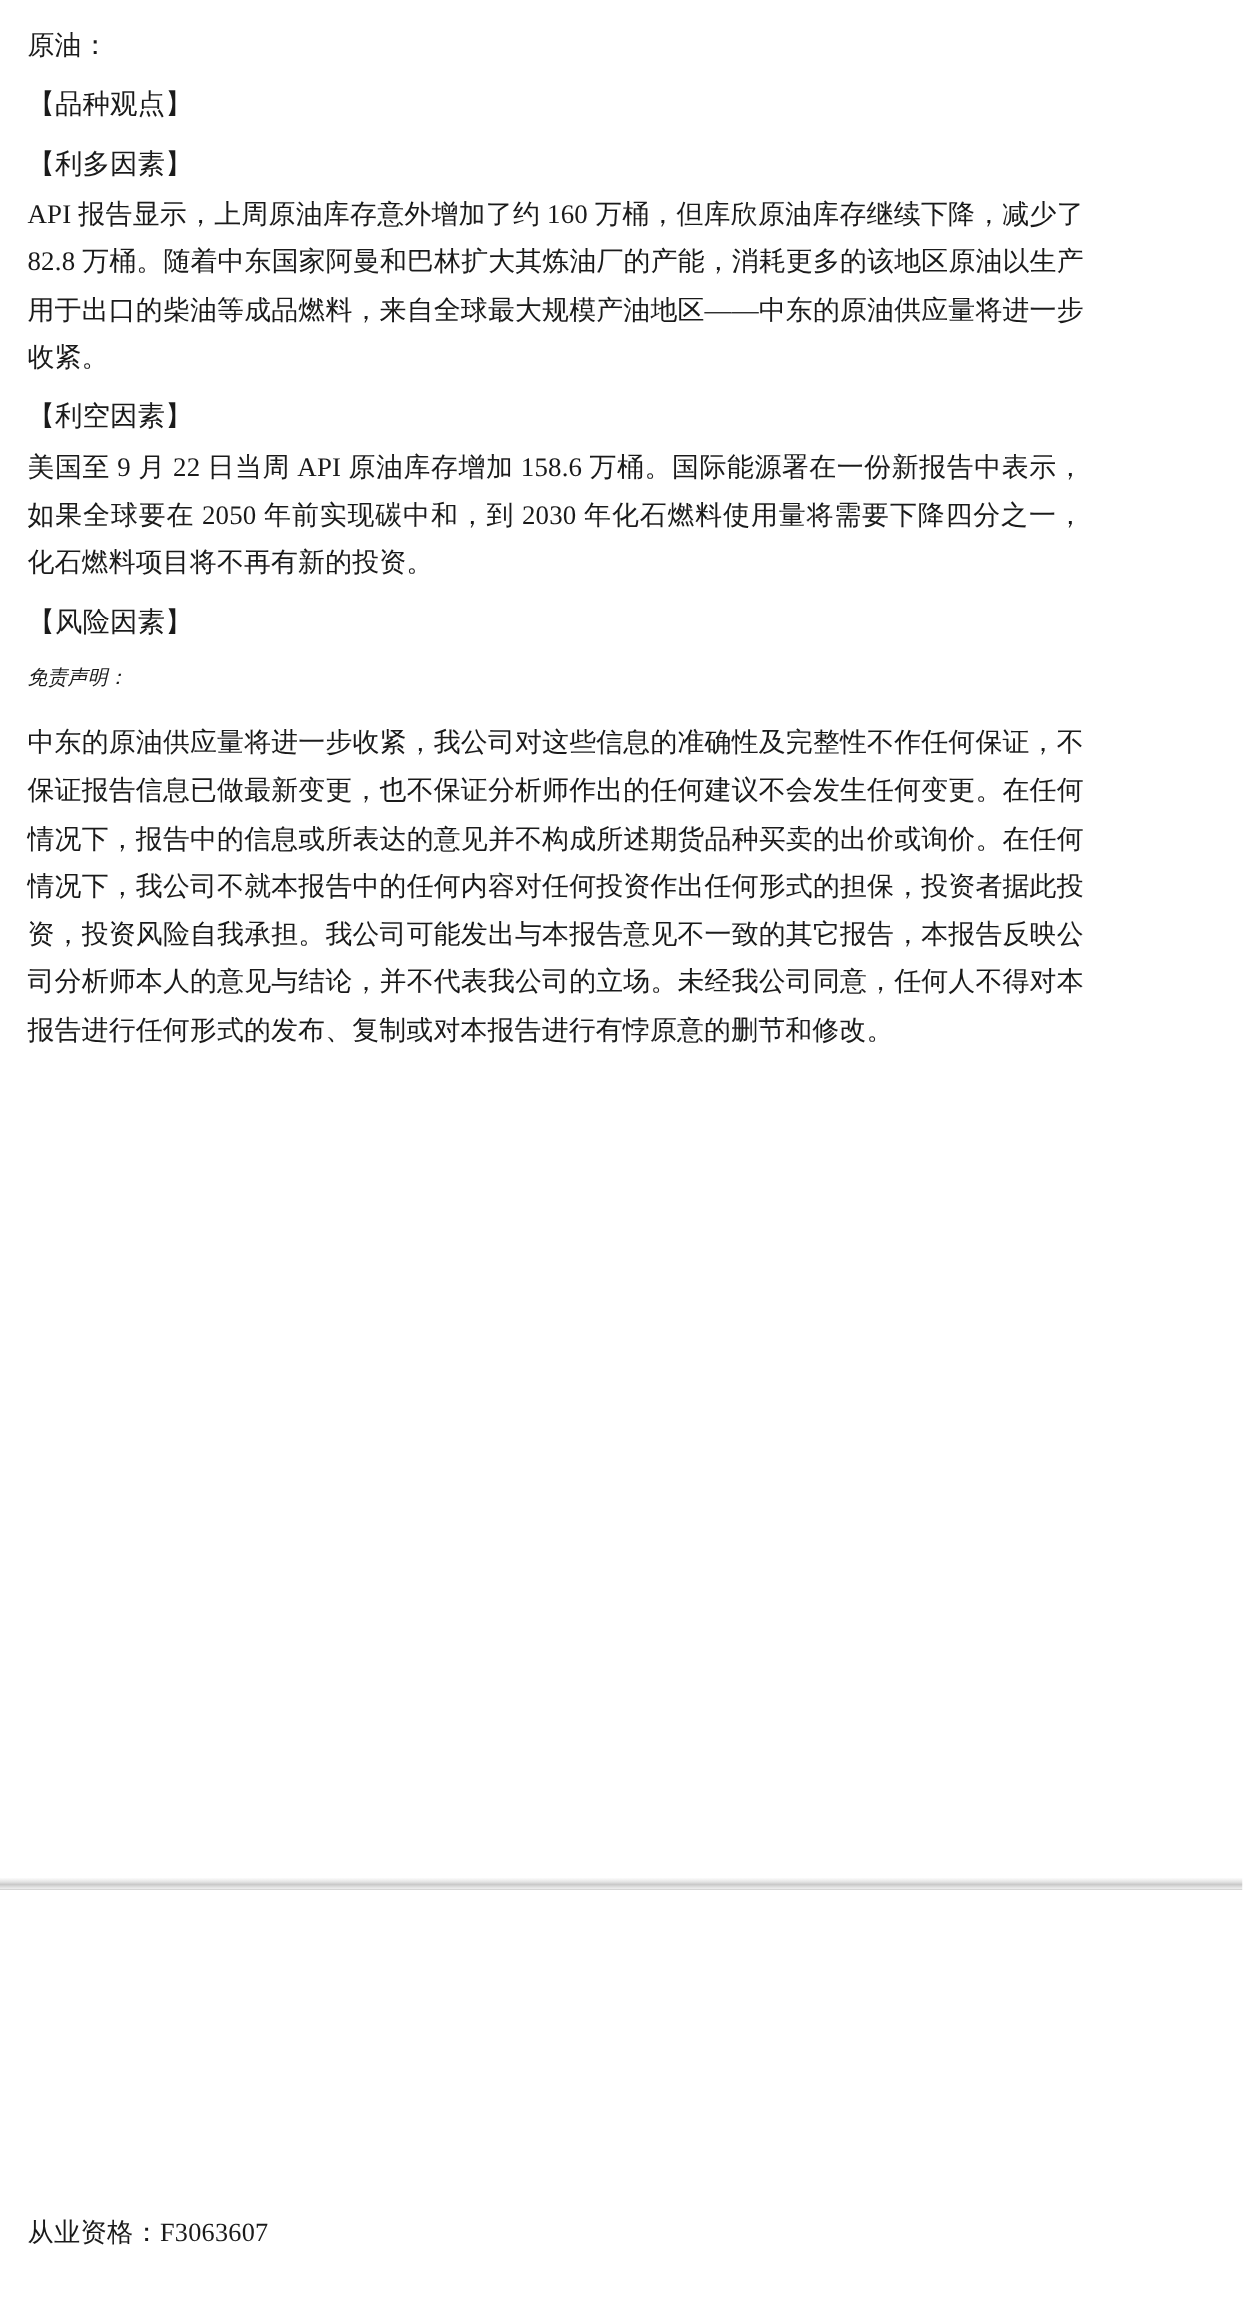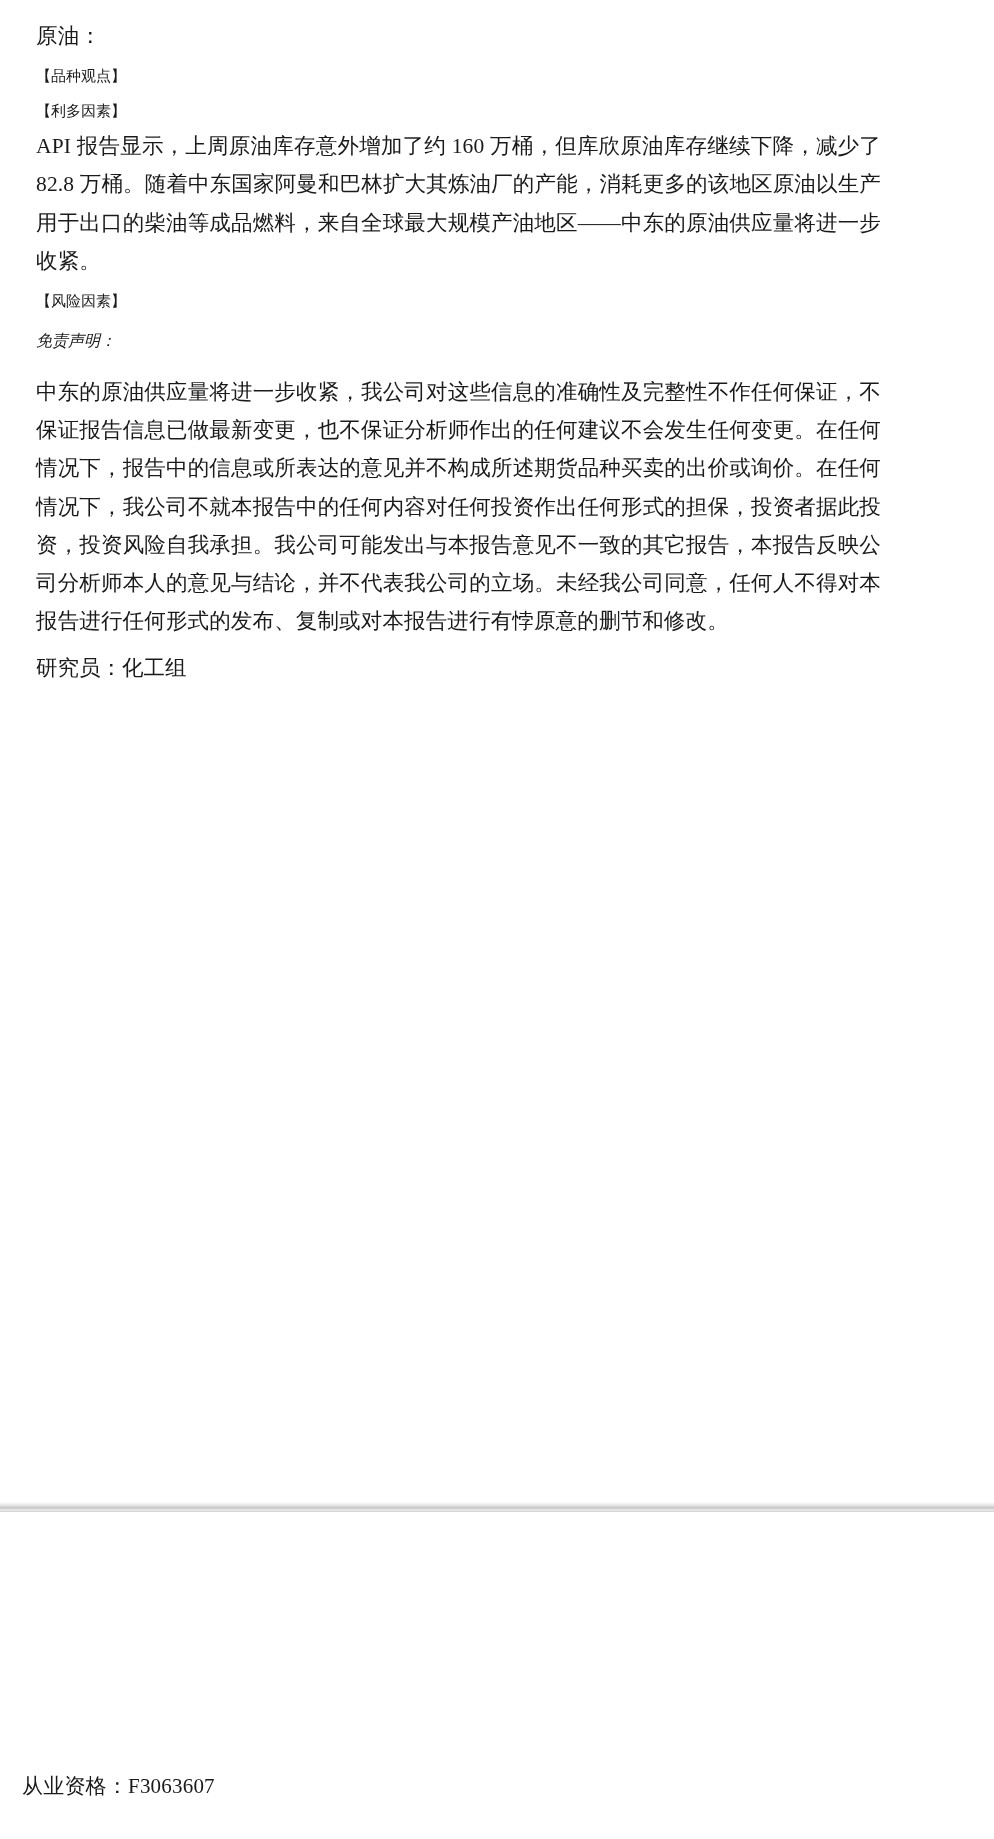--- a/index.html
+++ b/index.html
@@ -12,21 +12,21 @@
     min-height: 1839px;
     font-family: "Liberation Serif", "DejaVu Serif", serif;
     color: #1a1a1a;
     -webkit-font-smoothing: antialiased;
   }
   .page {
     position: relative;
     width: 994px;
     min-height: 1839px;
     box-sizing: border-box;
-    padding: 18px 60px 0 36px;
+    padding: 18px 60px 0 22px;
   }
   .doc-body {
     width: 845px;
   }
   .line {
     font-size: 21.5px;
     line-height: 1.72;
     letter-spacing: 0.2px;
     text-align: justify;
     text-justify: inter-ideograph;
@@ -37,21 +37,21 @@
     line-height: 1.78;
     text-align: justify;
     text-justify: inter-ideograph;
     margin: 0 0 6px 0;
     letter-spacing: 0.15px;
   }
   .section {
     margin-bottom: 2px;
   }
   .heading-bracket {
-    font-size: 15px;
+    font-size: 22px;
     line-height: 1.8;
     margin: 8px 0 2px 0;
   }
   .disclaimer-title {
     font-size: 16px;
     line-height: 1.8;
     margin: 12px 0 17px 0;
     font-style: italic;
   }
   .signature {
@@ -107,31 +107,34 @@
 
     <div class="section">
       <div class="heading-bracket">【品种观点】</div>
     </div>
 
     <div class="section">
       <div class="heading-bracket">【利多因素】</div>
       <div class="para">API 报告显示，上周原油库存意外增加了约 160 万桶，但库欣原油库存继续下降，减少了 82.8 万桶。随着中东国家阿曼和巴林扩大其炼油厂的产能，消耗更多的该地区原油以生产用于出口的柴油等成品燃料，来自全球最大规模产油地区——中东的原油供应量将进一步收紧。</div>
     </div>
 
+    <div class="section">
+      <div class="heading-bracket">【利空因素】</div>
+      <div class="para">美国至 9 月 22 日当周 API 原油库存增加 158.6 万桶。国际能源署在一份新报告中表示，如果全球要在 2050 年前实现碳中和，到 2030 年化石燃料使用量将需要下降四分之一，化石燃料项目将不再有新的投资。</div>
+    </div>
 
     <div class="section">
       <div class="heading-bracket">【风险因素】</div>
     </div>
 
     <div class="section">
       <div class="disclaimer-title">免责声明：</div>
       <div class="para">中东的原油供应量将进一步收紧，我公司对这些信息的准确性及完整性不作任何保证，不保证报告信息已做最新变更，也不保证分析师作出的任何建议不会发生任何变更。在任何情况下，报告中的信息或所表达的意见并不构成所述期货品种买卖的出价或询价。在任何情况下，我公司不就本报告中的任何内容对任何投资作出任何形式的担保，投资者据此投资，投资风险自我承担。我公司可能发出与本报告意见不一致的其它报告，本报告反映公司分析师本人的意见与结论，并不代表我公司的立场。未经我公司同意，任何人不得对本报告进行任何形式的发布、复制或对本报告进行有悖原意的删节和修改。</div>
     </div>
 
-    <div class="signature">研究员：化工组</div>
 
   </div>
 
   <div class="divider-zone">
     <div class="grad"></div>
     <div class="hair"></div>
   </div>
 
   <div class="footer">
     <div class="f-line">从业资格：F3063607</div>

